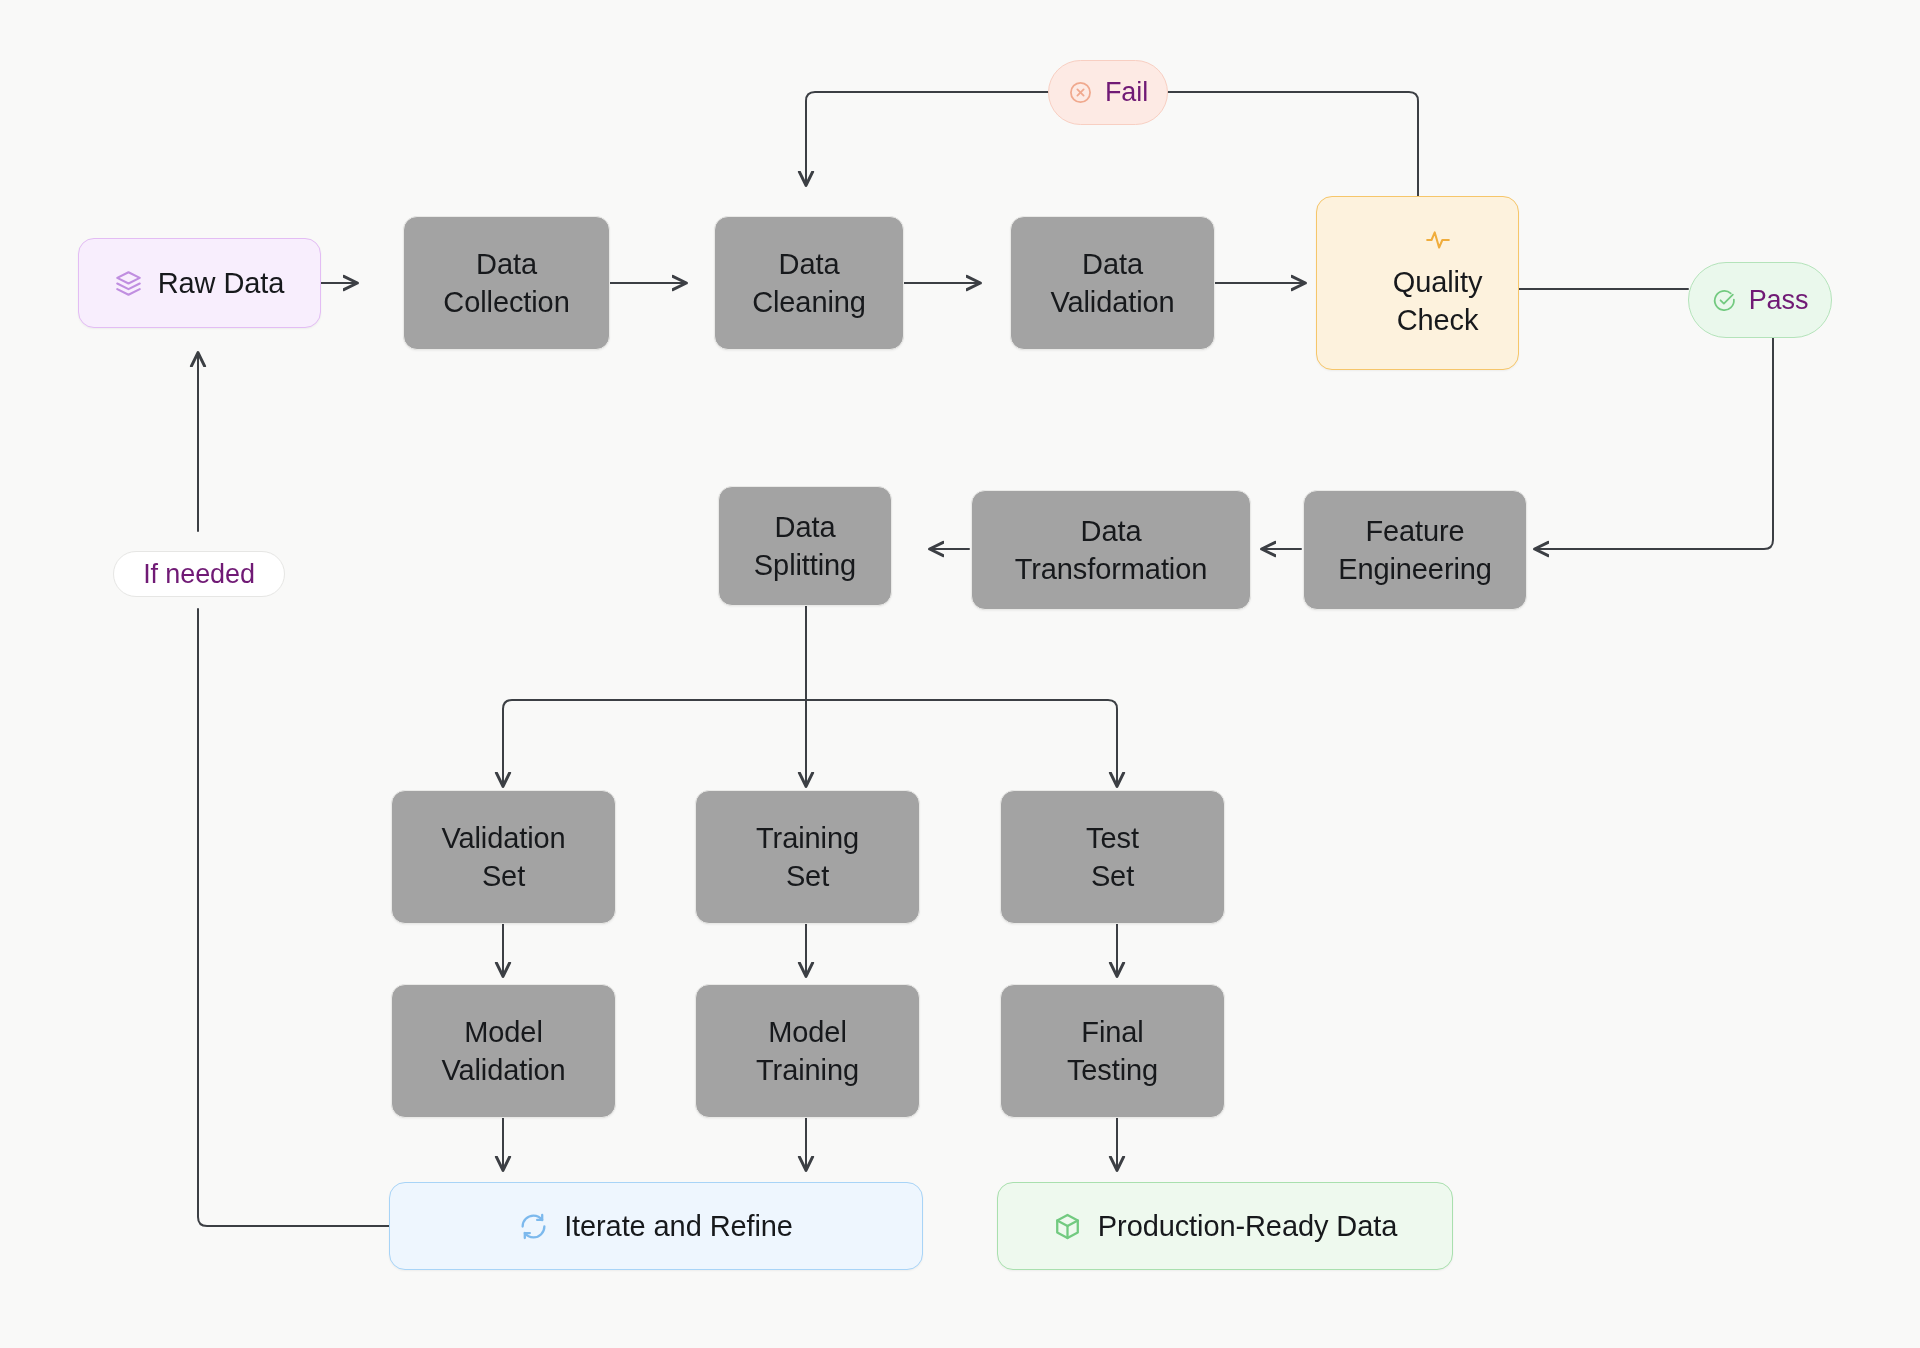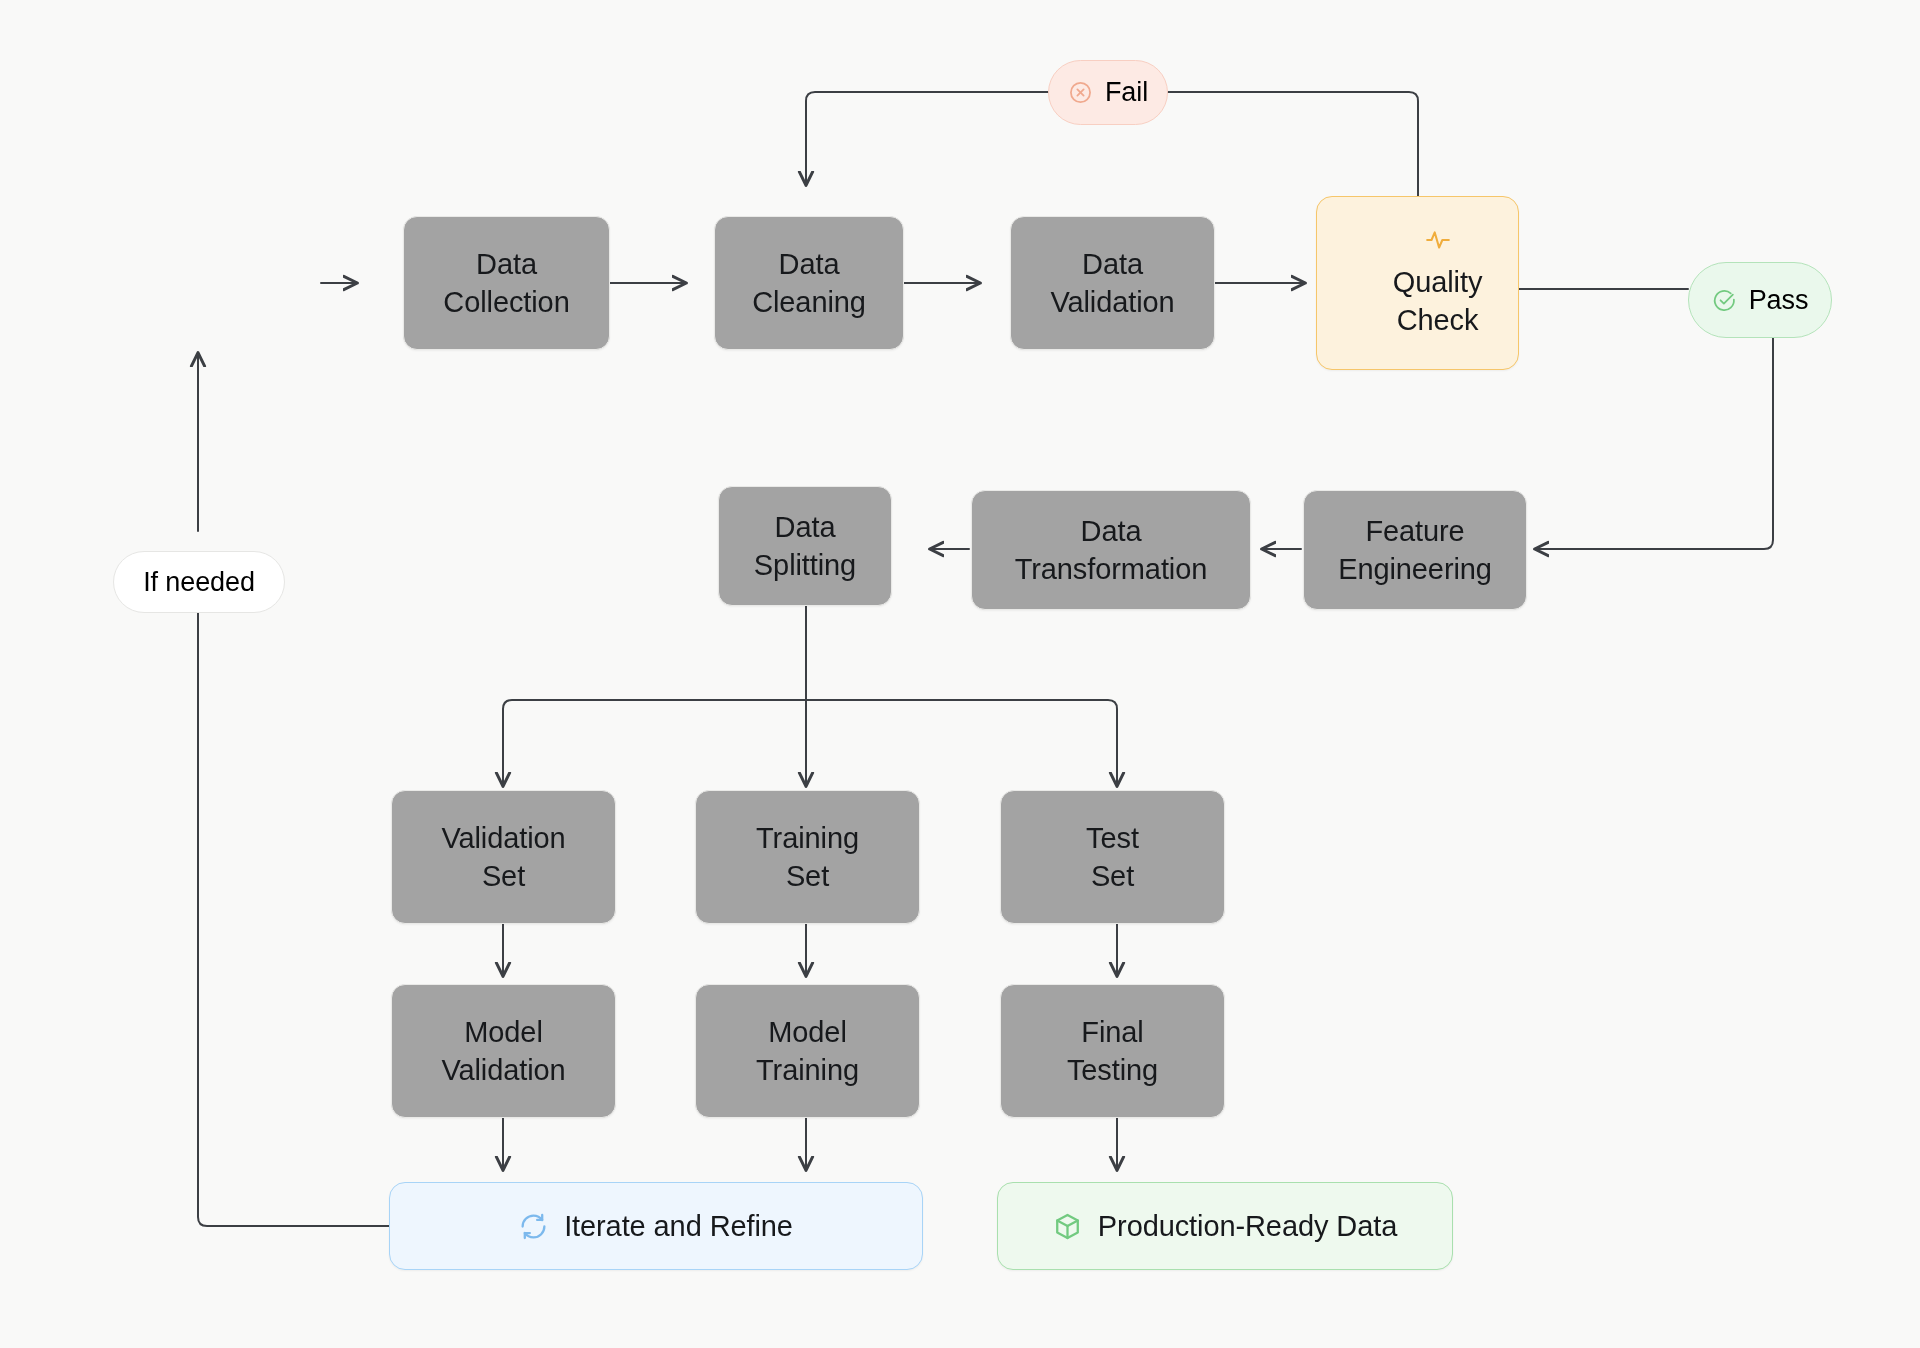--- a/index.html
+++ b/index.html
@@ -72,21 +72,21 @@
 
   .badge {
     position: absolute;
     z-index: 3;
     display: flex;
     align-items: center;
     justify-content: center;
     gap: 12px;
     border-radius: 999px;
     font-size: 27px;
-    color: #000000;
+    color: #701a75;
     letter-spacing: -0.1px;
     padding: 0 24px;
   }
   .badge.fail  { background: #fdeae4; border: 1px solid #f8cfc2; }
   .badge.pass  { background: #eaf8ec; border: 1px solid #b4e3ba; }
   .badge.plain { background: #ffffff; border: 1px solid #e6e6e4; }
 </style>
 </head>
 <body>
 
@@ -126,20 +126,30 @@
 
       <path d="M503,1118 L503,1170" marker-end="url(#ah)"></path>
       <path d="M806,1118 L806,1170" marker-end="url(#ah)"></path>
       <path d="M1117,1118 L1117,1170" marker-end="url(#ah)"></path>
 
       <path d="M389,1226 L207,1226 Q198,1226 198,1217 L198,609"></path>
       <path d="M198,531 L198,353" marker-end="url(#ah)"></path>
     </g>
   </svg>
 
+  <div class="node accent-purple with-icon" style="left:78px; top:238px; width:243px; height:90px;">
+    <span class="ico">
+      <svg width="27" height="27" viewBox="0 0 24 24" fill="none" stroke="#c08ee0" stroke-width="1.9" stroke-linecap="round" stroke-linejoin="round">
+        <path d="M12 2 L22 7 L12 12 L2 7 Z"></path>
+          <path d="M2 12 L12 17 L22 12"></path>
+          <path d="M2 17 L12 22 L22 17"></path>
+      </svg>
+    </span>
+    <span class="lbl">Raw Data</span>
+  </div>
 
   <div class="node stacked" style="left:403px; top:216px; width:207px; height:134px;">
     <span class="lbl">Data
 Collection</span>
   </div>
 
   <div class="node stacked" style="left:714px; top:216px; width:190px; height:134px;">
     <span class="lbl">Data
 Cleaning</span>
   </div>
@@ -241,17 +251,17 @@
   <div class="badge pass" style="left:1688px; top:262px; width:144px; height:76px;">
     <span class="ico">
       <svg width="25" height="25" viewBox="0 0 24 24" fill="none" stroke="#73ca80" stroke-width="1.7" stroke-linecap="round" stroke-linejoin="round">
         <path d="M21 11.2 A9.2 9.2 0 1 1 18 5.2"></path>
           <path d="M8.2 11.8 L11.4 15 L20 6.4"></path>
       </svg>
     </span>
     <span>Pass</span>
   </div>
 
-  <div class="badge plain" style="left:113px; top:551px; width:172px; height:62px;">
+  <div class="badge plain" style="left:113px; top:551px; width:172px; height:46px;">
     <span>If needed</span>
   </div>
 
 </div>
 
 </body></html>

